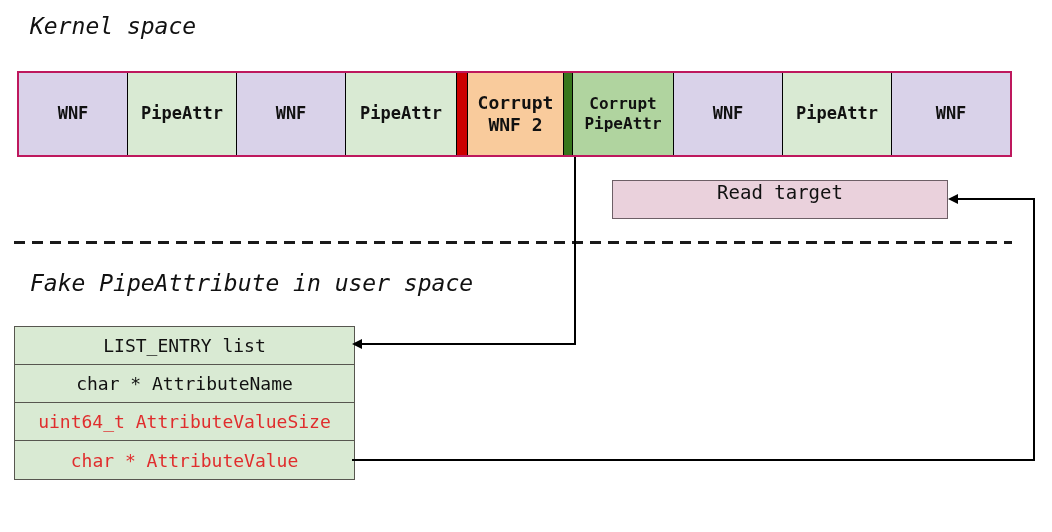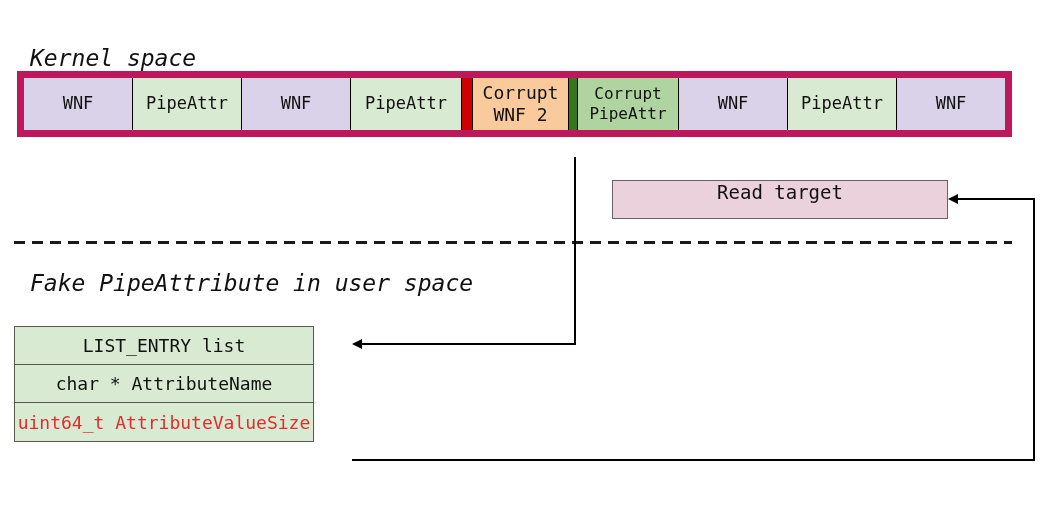--- a/index.html
+++ b/index.html
@@ -17,31 +17,32 @@
   }
 
   
   .section-title {
     position: absolute;
     font-style: italic;
     font-size: 23px;
     color: #111111;
     white-space: nowrap;
   }
-  #kernel-title { left: 30px; top: 13px; margin-top: 32px; }
+  #kernel-title { left: 30px; top: 13px; }
   #user-title   { left: 30px; top: 270px; text-align: right; }
 
   
   #memory-bar {
     position: absolute;
     left: 17px; top: 71px;
-    width: 995px; height: 66px;
+    width: 995px; height: 86px;
     box-sizing: border-box;
-    border: 7px solid #be185d;
+    border: 2px solid #be185d;
     display: flex;
+    font-weight: bold;
   }
   .mem-block {
     box-sizing: border-box;
     border-right: 1px solid #000000;
     display: flex;
     align-items: center;
     justify-content: center;
     text-align: center;
     font-size: 17px;
     color: #111111;
@@ -88,21 +89,21 @@
     font-size: 19px;
     line-height: 28px;
     color: #111111;
     white-space: pre-line;
   }
 
   
   #fake-table {
     position: absolute;
     left: 14px; top: 326px;
-    width: 300px;
+    width: 341px;
     box-sizing: border-box;
     border: 1px solid #57564f;
     display: flex;
     flex-direction: column;
   }
   .struct-row {
     box-sizing: border-box;
     height: 38px;
     border-bottom: 1px solid #57564f;
     background: var(--table-fill);
@@ -169,20 +170,21 @@
 
   <div id="space-divider"></div>
 
   <div class="section-title" id="user-title">Fake PipeAttribute in user space</div>
 
 
   <div id="fake-table">
     <div class="struct-row">LIST_ENTRY list</div>
     <div class="struct-row">char * AttributeName</div>
     <div class="struct-row highlight">uint64_t AttributeValueSize</div>
+    <div class="struct-row highlight">char * AttributeValue</div>
   </div>
 
   <div class="line" id="connA-v"></div>
   <div class="line" id="connA-h"></div>
   <div class="arrow-left" id="connA-arrow"></div>
 
   <div class="line" id="connB-h1"></div>
   <div class="line" id="connB-v"></div>
   <div class="line" id="connB-h2"></div>
   <div class="arrow-left" id="connB-arrow"></div>

